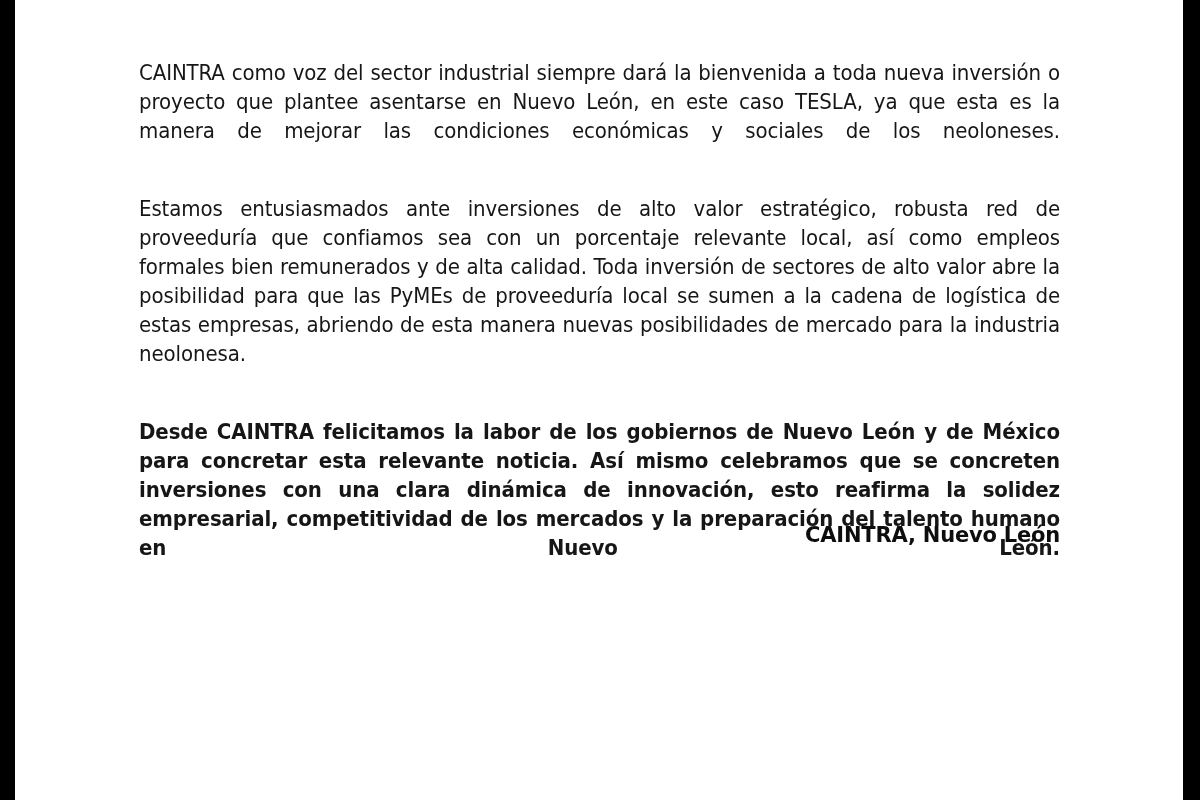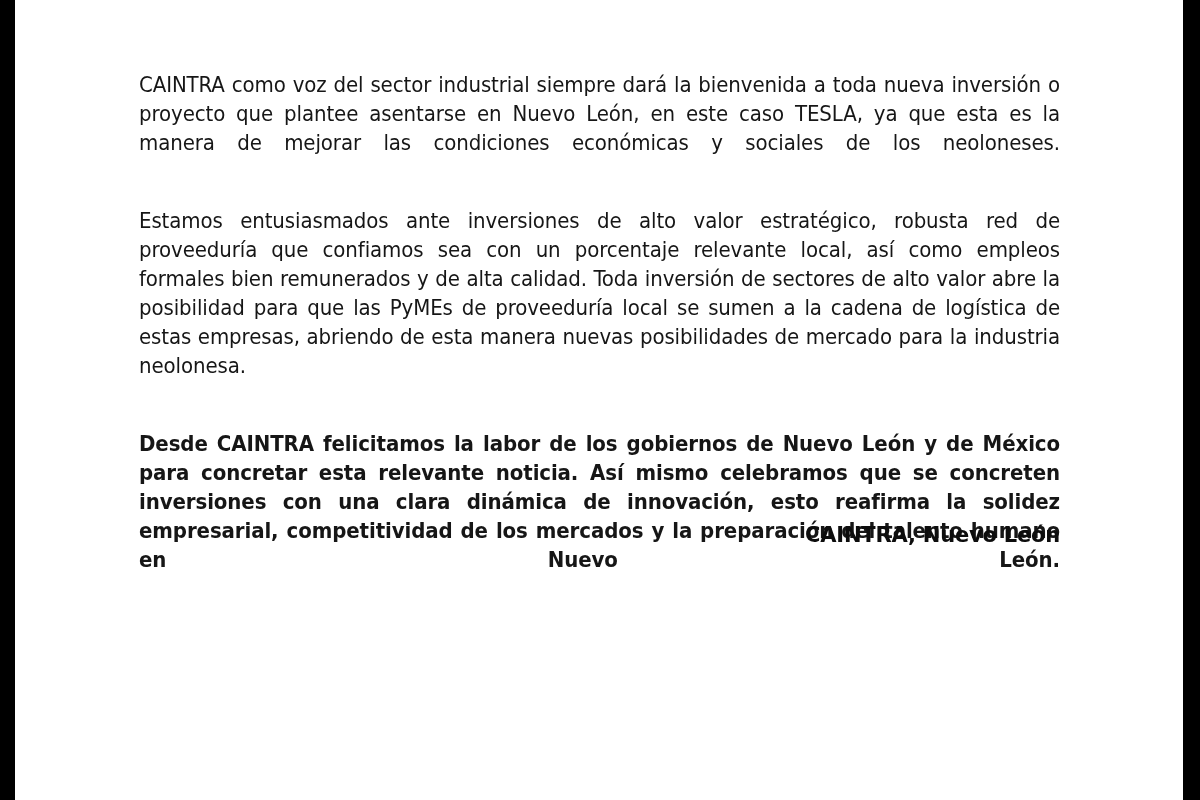--- a/index.html
+++ b/index.html
@@ -28,21 +28,21 @@
     bottom: 0;
     background: #000000;
   }
   .edge-bar.left  { left: 0;  width: 15px; }
   .edge-bar.right { right: 0; width: 17px; }
 
   
   #statement-body {
     position: absolute;
     left: 139px;
-    top: 70px;
+    top: 58px;
     width: 921px;
   }
 
   .paragraph {
     margin: 0 0 20px 0;
     text-align: justify;
     text-justify: inter-word;
     font-family: "DejaVu Sans Condensed", "Liberation Sans Narrow",
                  "Liberation Sans", sans-serif;
     font-size: 22px;

